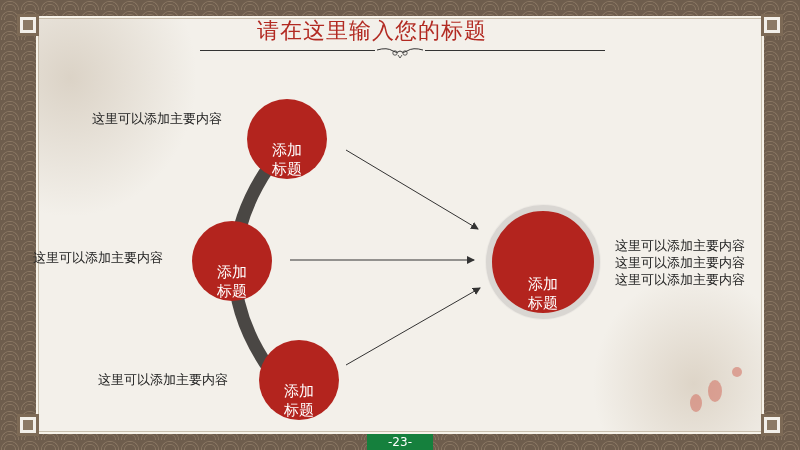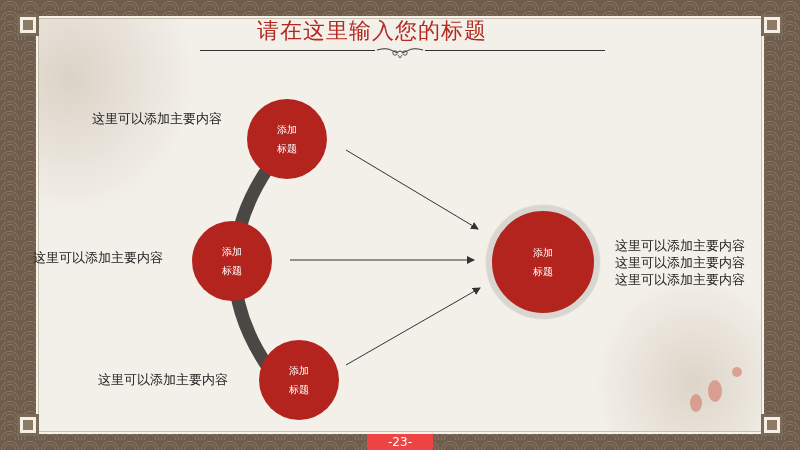--- a/index.html
+++ b/index.html
@@ -42,34 +42,34 @@
   }
   .title-line {
     position:absolute; left:200px; top:50px; width:405px; height:1px; background:#333;
   }
   .title-orn {
     position:absolute; left:375px; top:45px; width:50px; height:14px;
   }
   .connector { position:absolute; left:0; top:0; }
   .node {
     position:absolute; border-radius:50%; background:#b3241e;
-    color:#fff; display:flex; align-items:center; justify-content:center;
-    text-align:center; font-size:10px; line-height:19px;
+    color:#fff; display:flex; align-items:flex-end; justify-content:center;
+    text-align:center; font-size:15px; line-height:19px;
   }
   .node.big {
     border:6px solid #d9d6d2;
     box-shadow: 0 0 0 1px #ece9e4;
   }
   .label {
     position:absolute; font-size:13px; color:#222; white-space:nowrap;
   }
   .right-text { position:absolute; left:615px; top:237px; font-size:13px; color:#222; line-height:17px; }
   .page-num {
     position:absolute; left:367px; top:434px; width:66px; height:16px;
-    background:#ef4444; color:#fff; font-size:12px; text-align:center; line-height:16px;
+    background:#15803d; color:#fff; font-size:12px; text-align:center; line-height:16px;
   }
 </style>
 </head>
 <body>
 
 <div class="frame"></div>
 
 <div class="paper">
   <div class="deco-left"></div>
   <div class="deco-right"></div>

